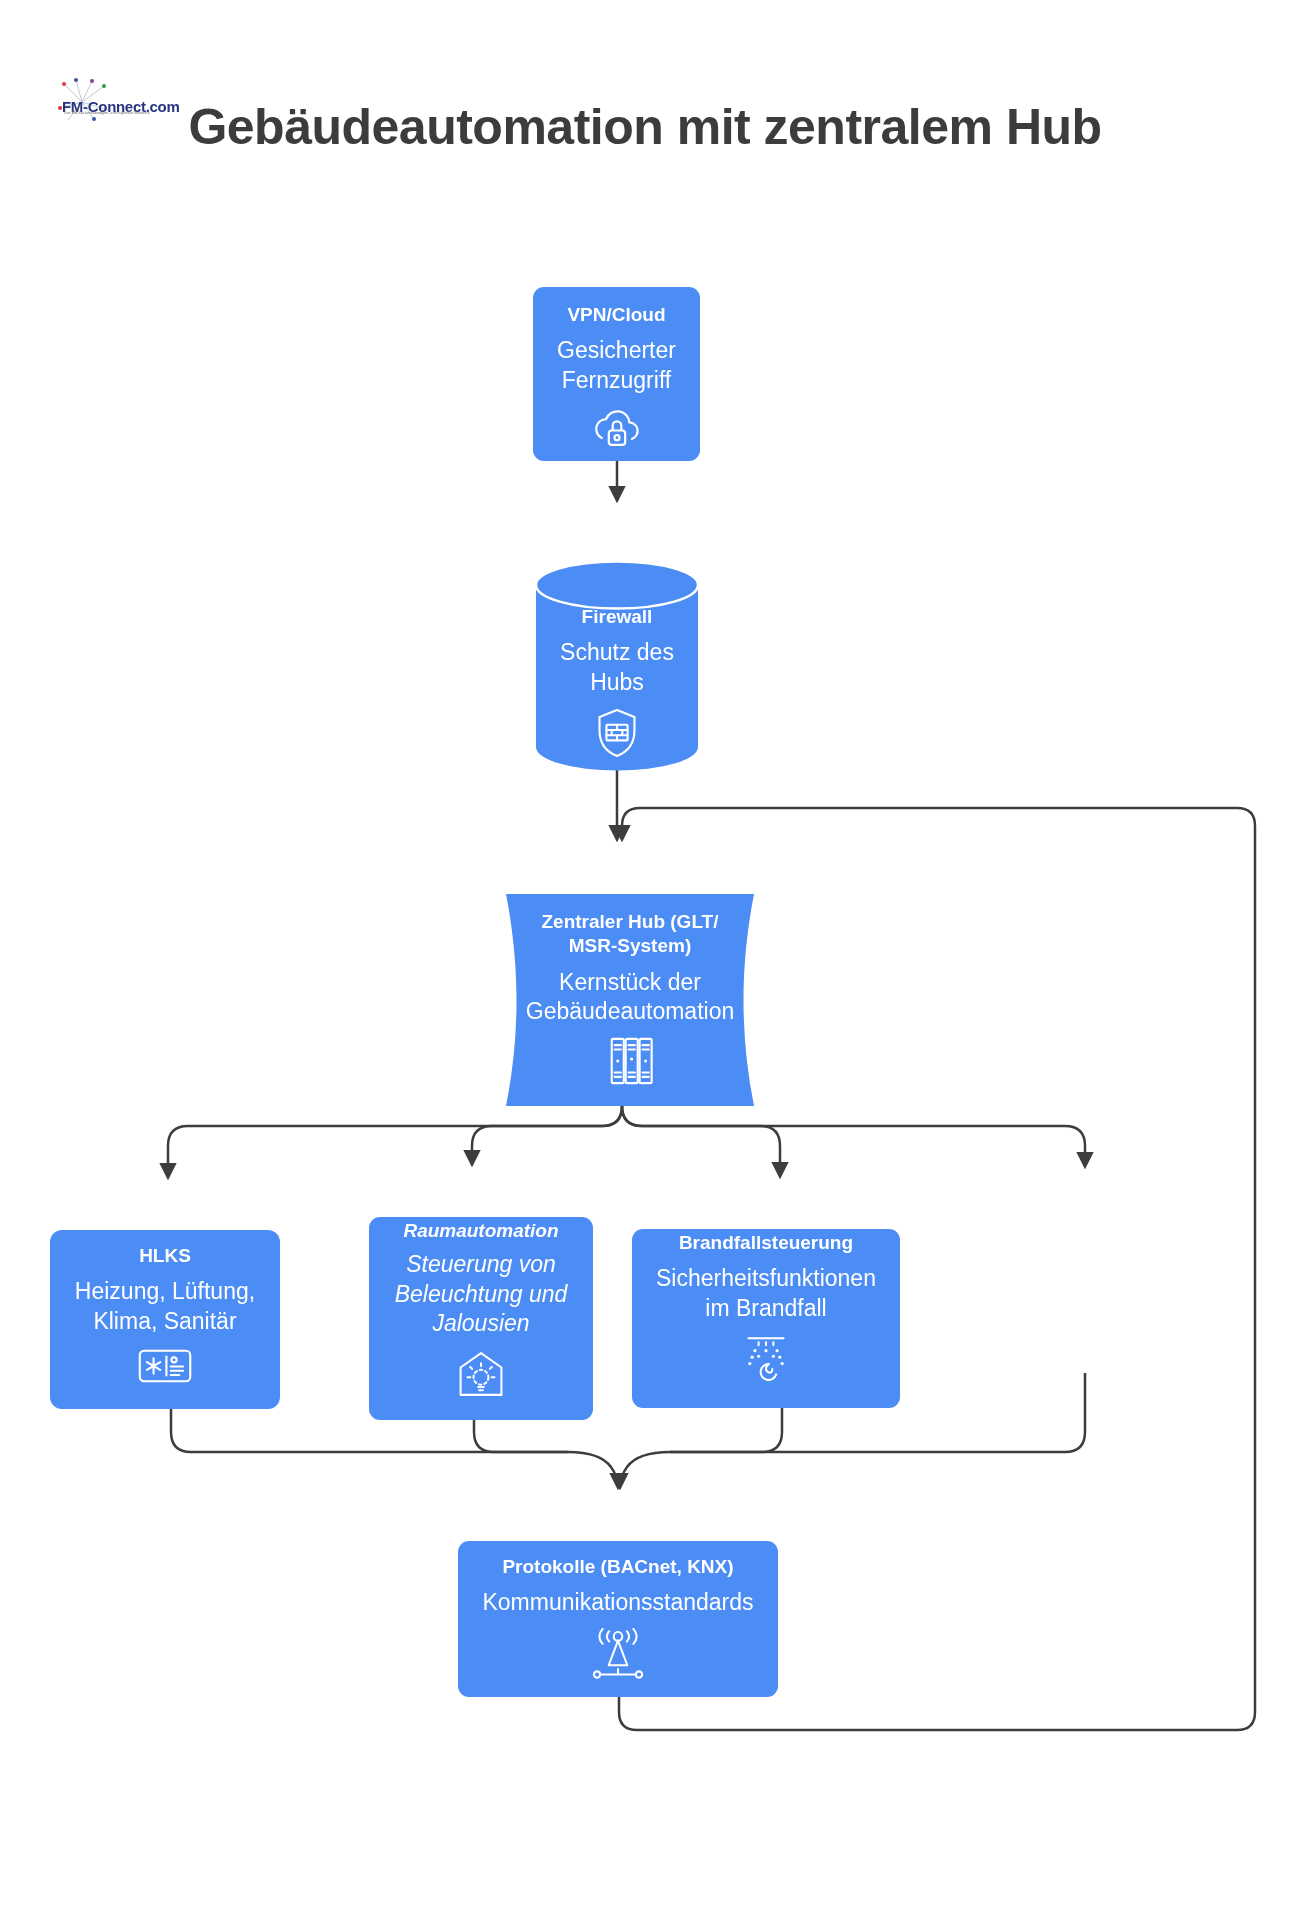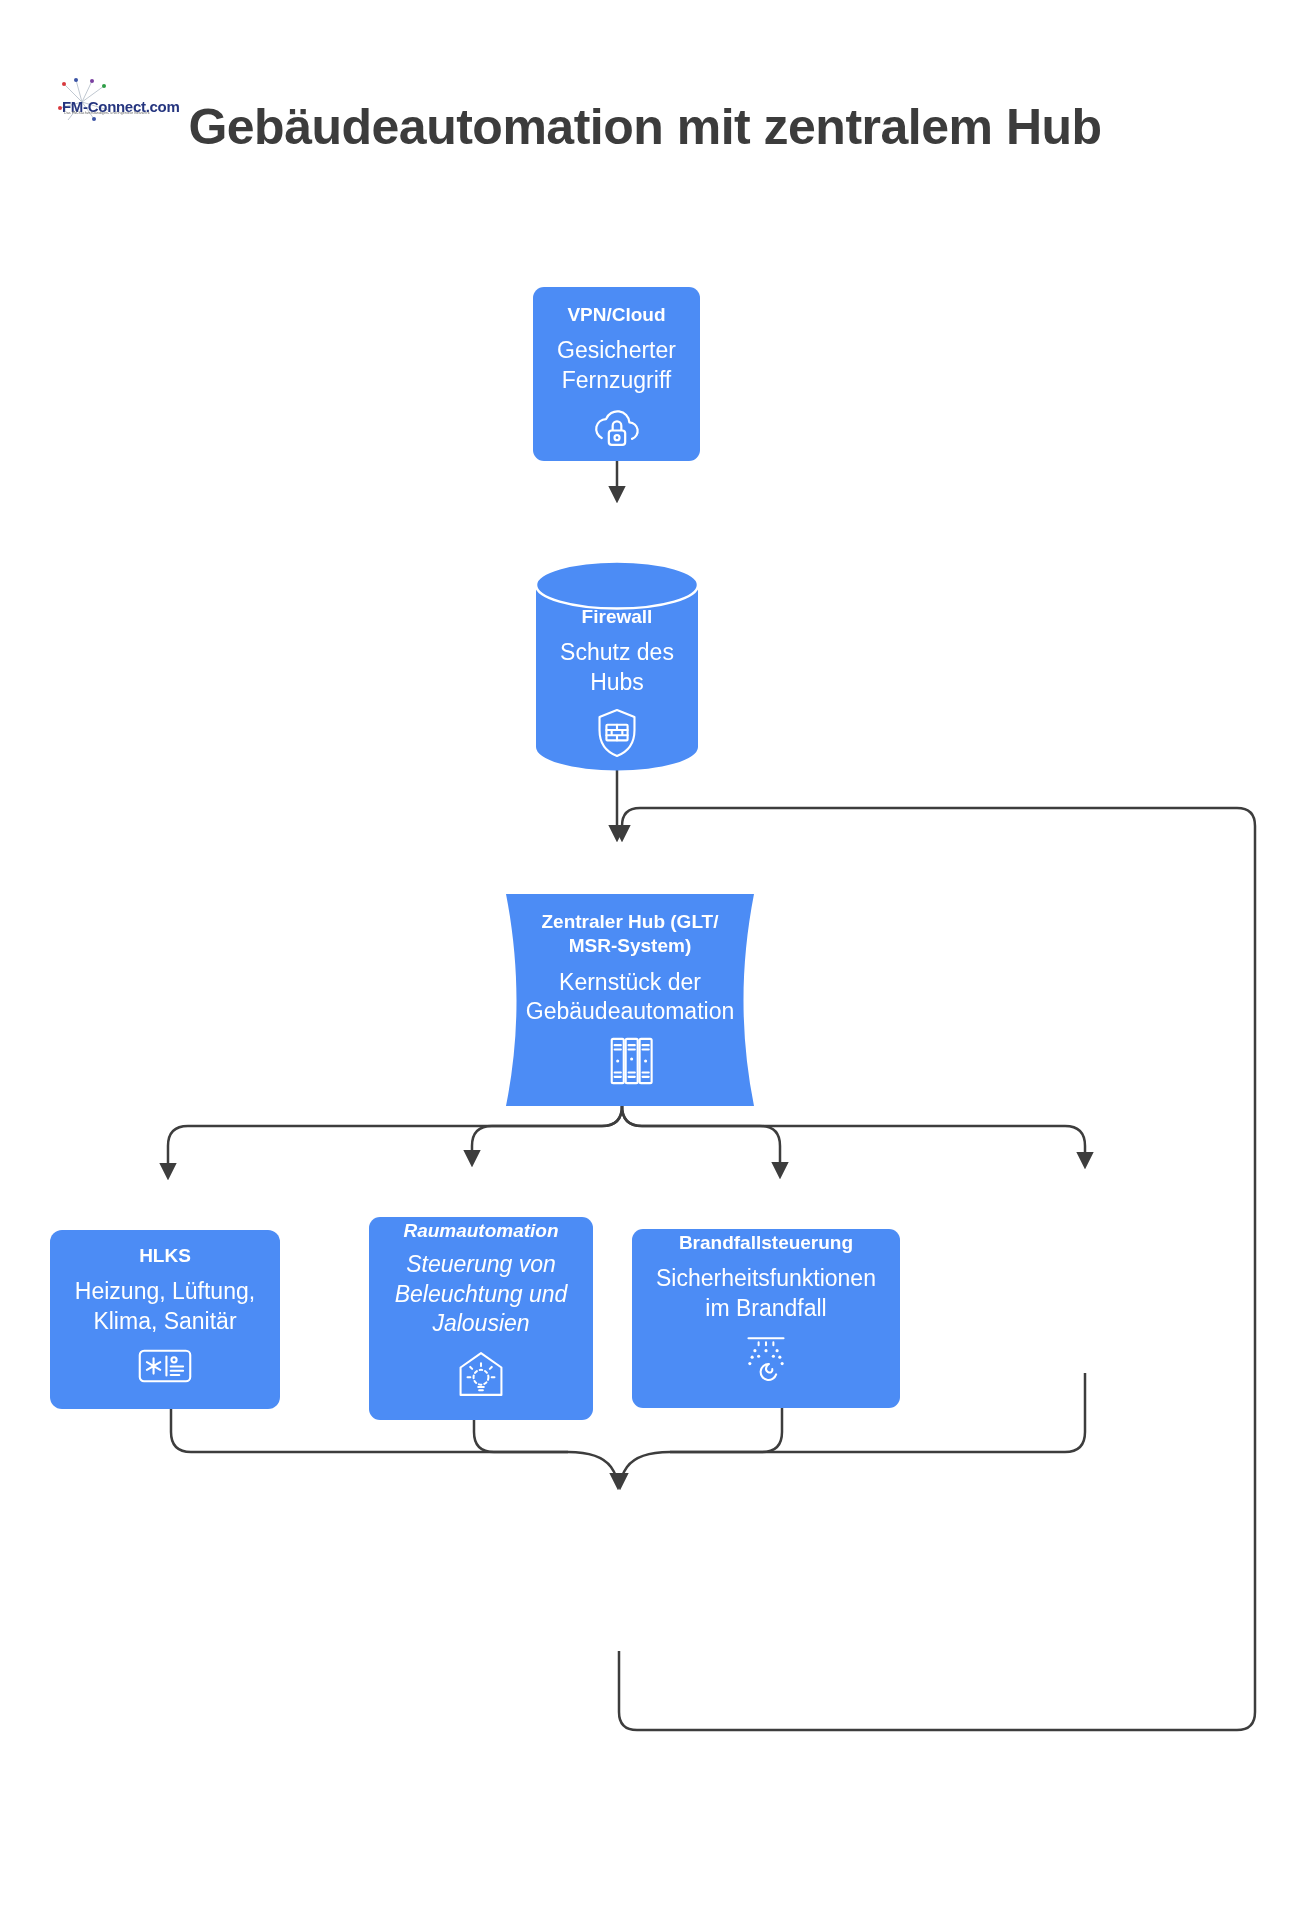--- a/index.html
+++ b/index.html
@@ -191,14 +191,29 @@
           <circle cx="8.5" cy="33" r="1.7"></circle>
             <circle cx="43.5" cy="33" r="1.7"></circle>
         </g>
         <path d="M29 33.5 a8.6 8.6 0 1 0 8 11.2"></path>
         <path d="M29 33.5 c-3.5 2.8 -4.2 6.5 -0.8 8.6 c2.6 1.6 5.4 -0.4 4.6 -3.2"></path>
       </svg>
     </div>
   </div>
 
 
+  <div class="node box" id="node-protokolle">
+    <div class="title">Protokolle (BACnet, KNX)</div>
+    <div class="body">Kommunikationsstandards</div>
+    <div class="icon">
+      <svg width="60" height="54" viewBox="0 0 64 58" fill="none" stroke="#fff" stroke-width="2.2" stroke-linecap="round" stroke-linejoin="round">
+        <circle cx="32" cy="9" r="4.6"></circle>
+        <path d="M22.5 3.5 Q17.5 9 22.5 14.5 M15.5 1 Q8.5 9 15.5 17"></path>
+        <path d="M41.5 3.5 Q46.5 9 41.5 14.5 M48.5 1 Q55.5 9 48.5 17"></path>
+        <path d="M32 13.6 L22 40 H42 Z"></path>
+        <path d="M32 44 V50 M12.5 50 H51.5"></path>
+        <circle cx="9.5" cy="50" r="3.4"></circle>
+        <circle cx="54.5" cy="50" r="3.4"></circle>
+      </svg>
+    </div>
+  </div>
 
 </div>
 
 </body></html>

